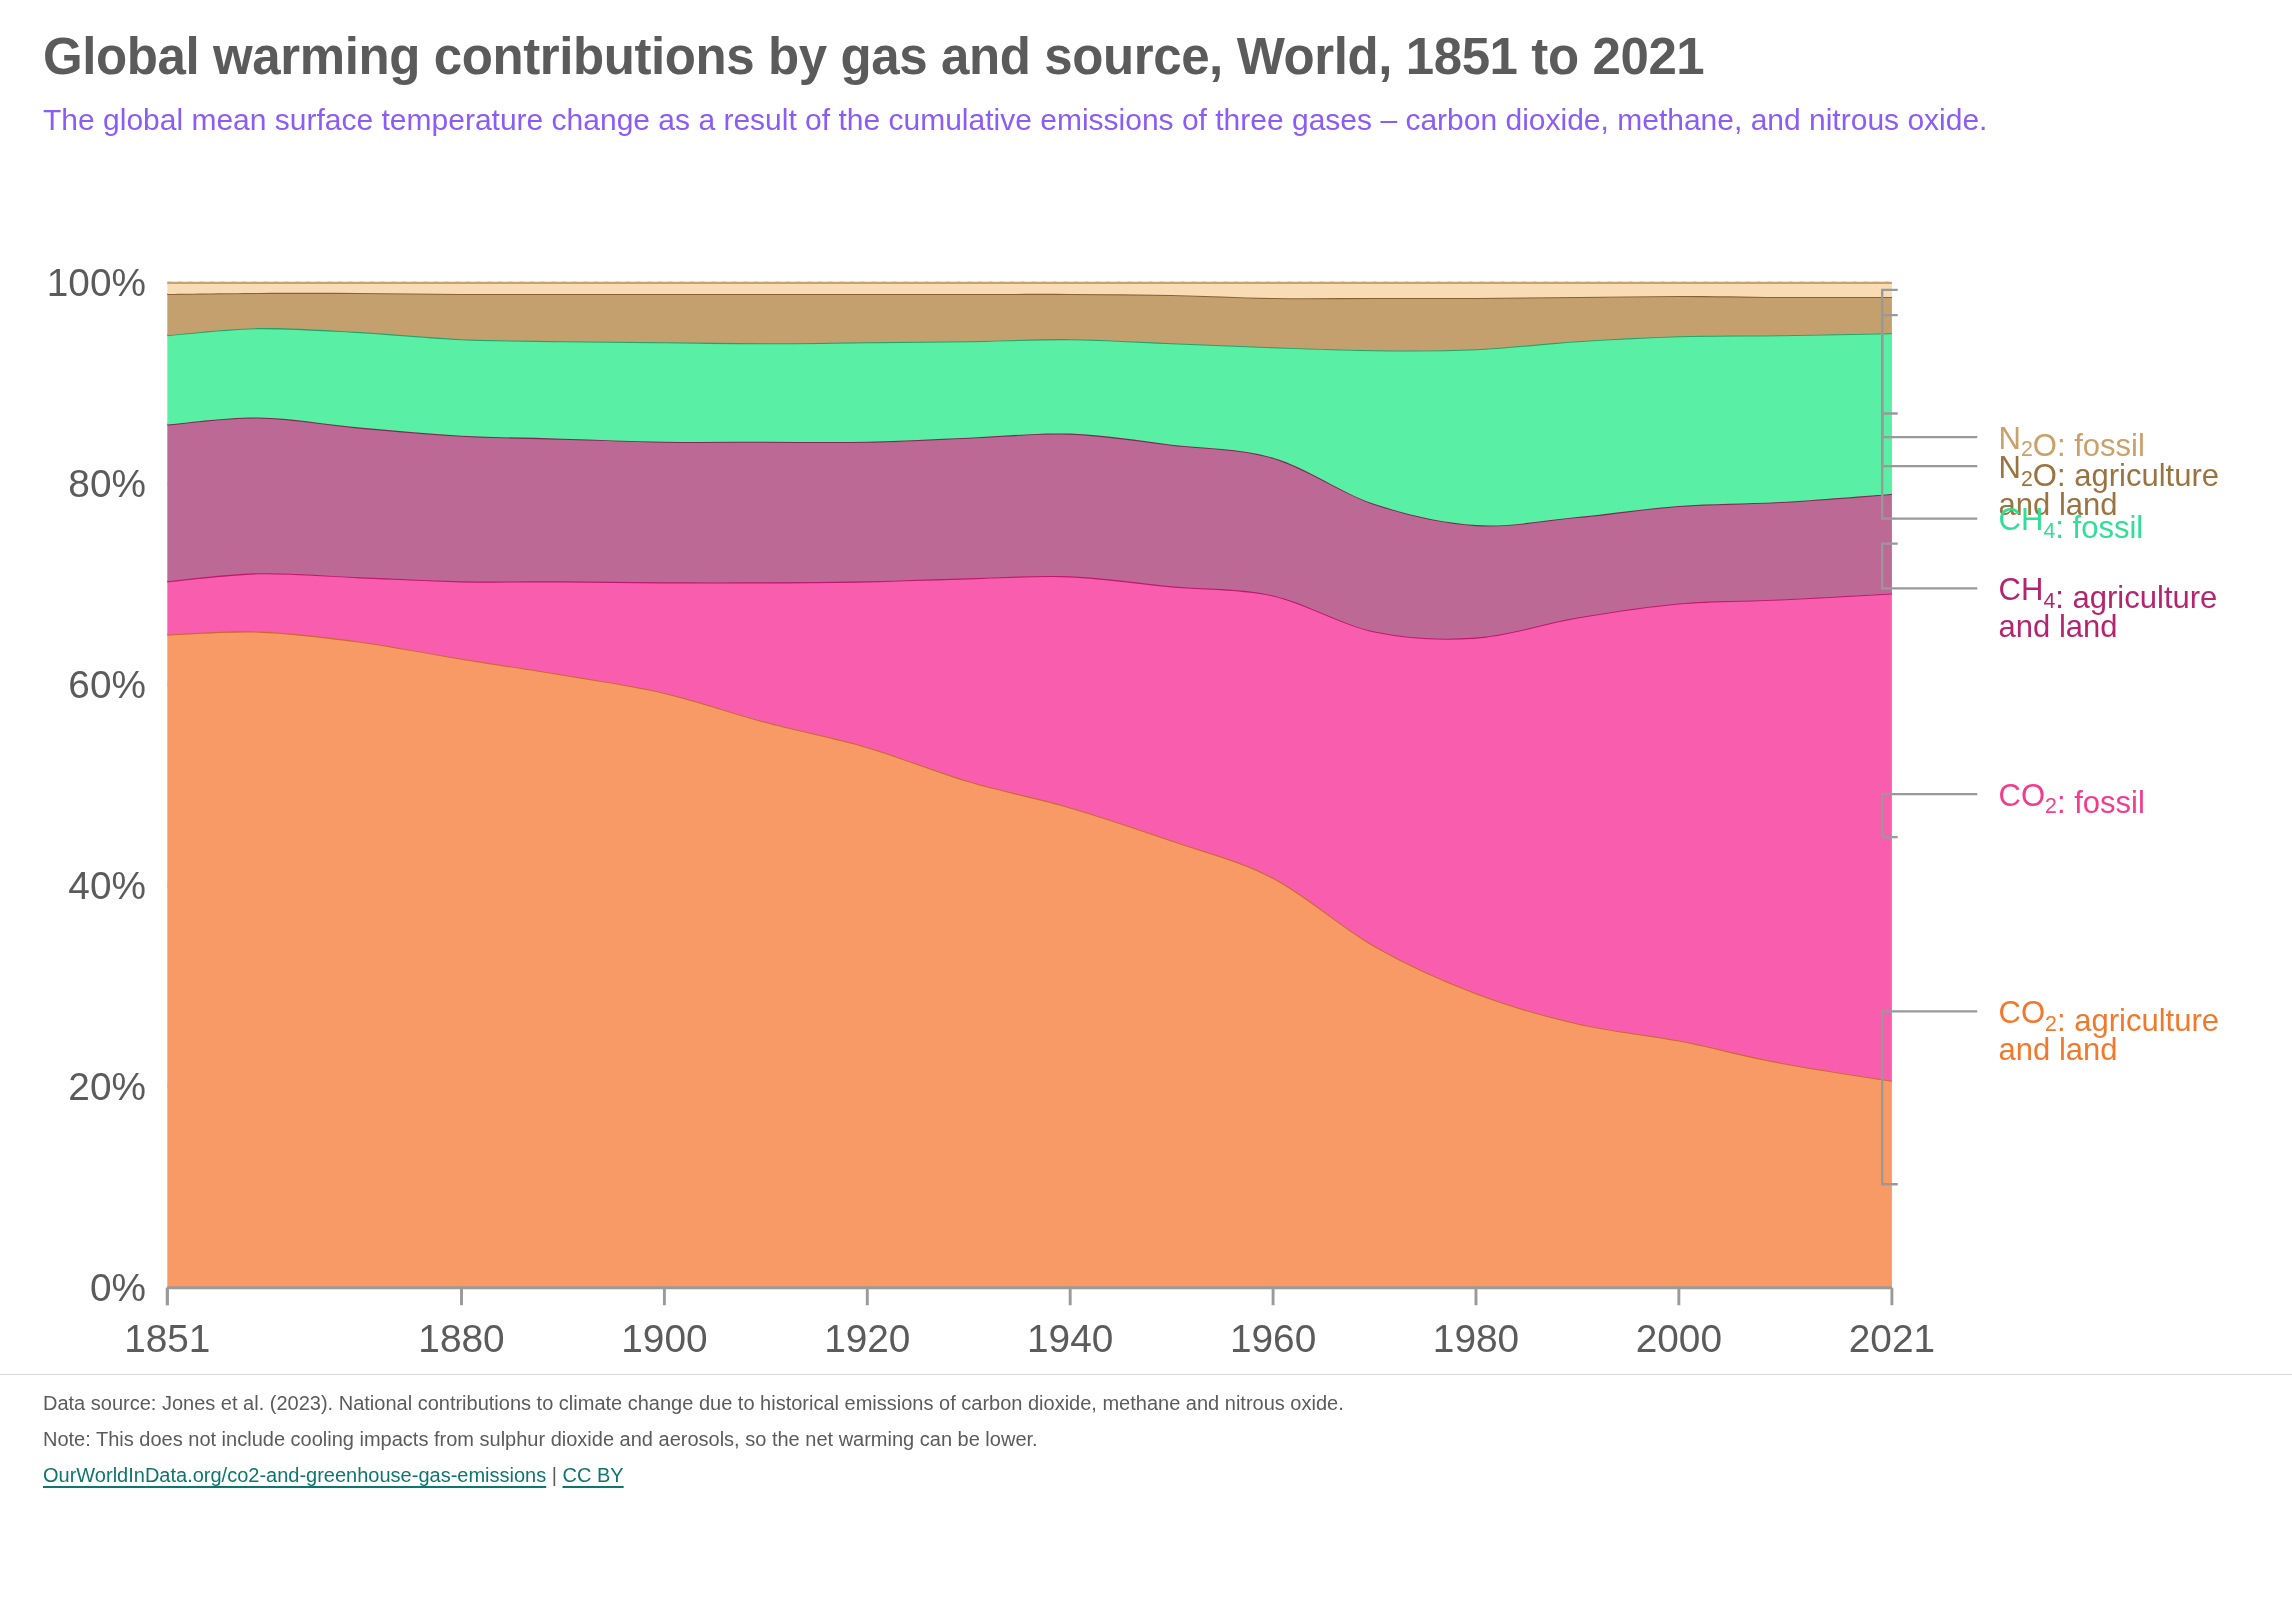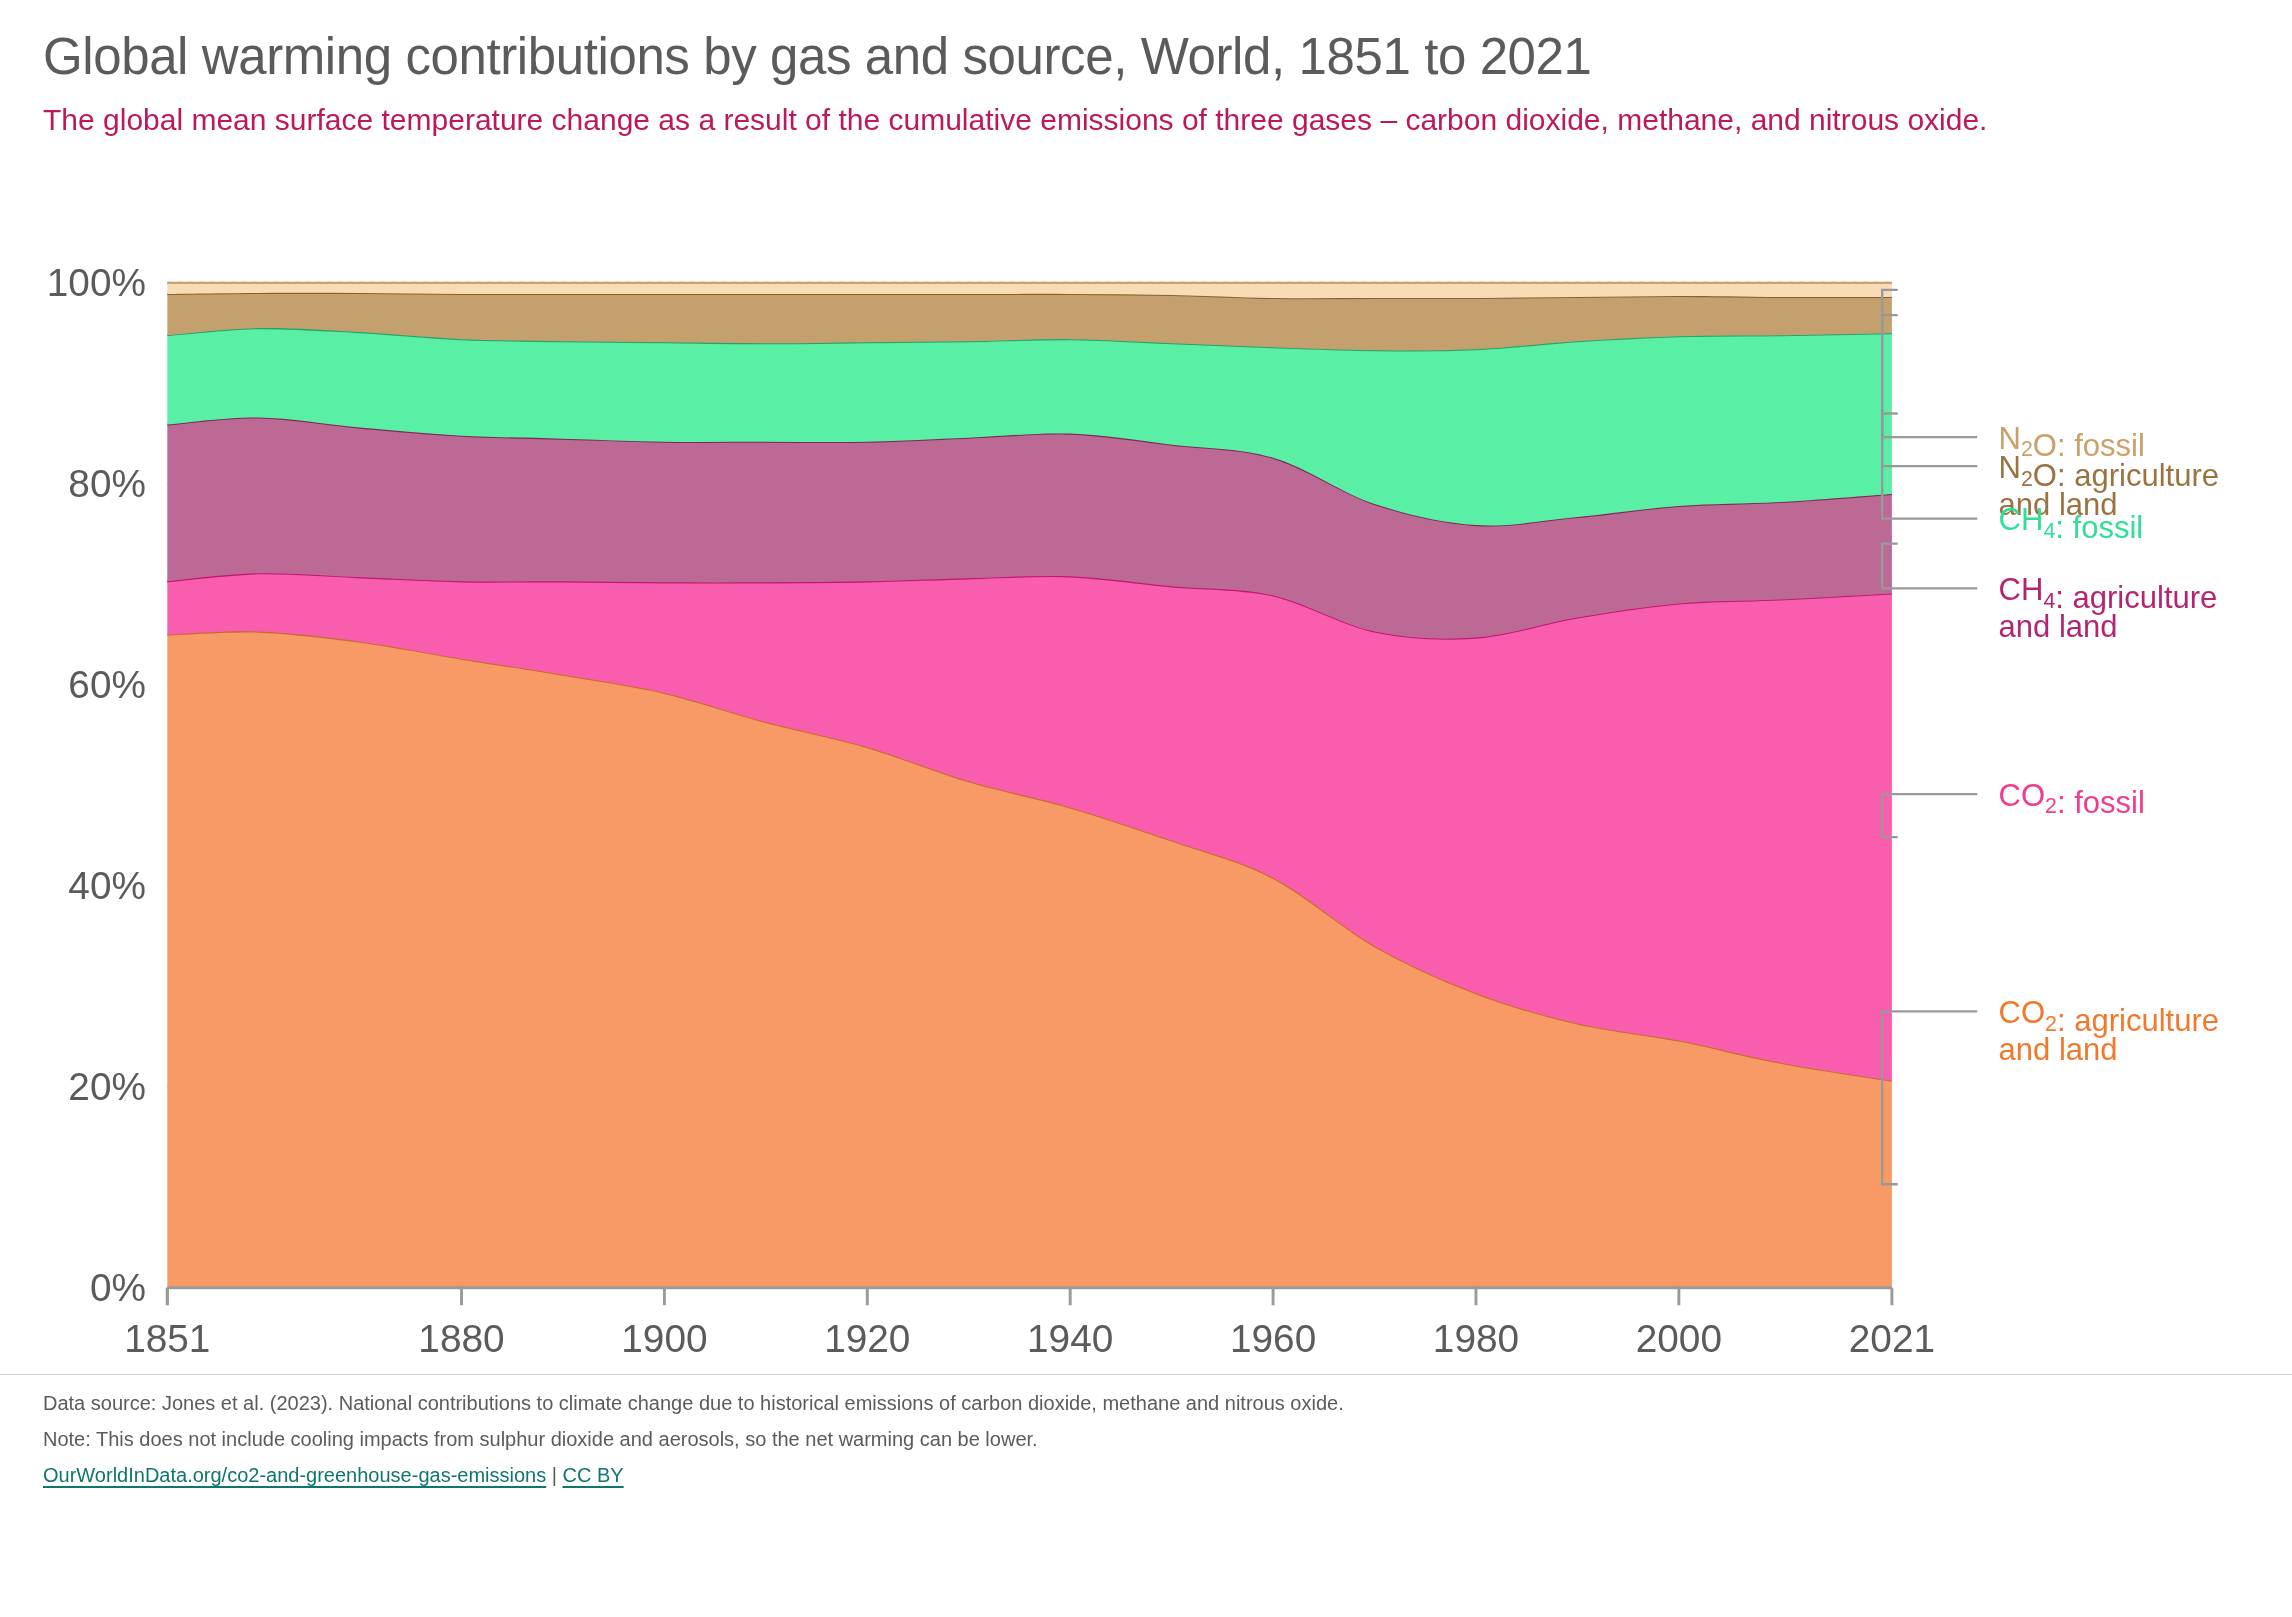--- a/index.html
+++ b/index.html
@@ -21,30 +21,30 @@
     padding: 0;
   }
   .header {
     position: absolute;
     left: 43px;
     top: 29px;
     right: 39px;
   }
   .chart-title {
     font-size: 51px;
-    font-weight: 400;
+    font-weight: 700;
     color: #5b5b5b;
     letter-spacing: -0.4px;
     line-height: 1.08;
     margin: 0;
   }
   .chart-subtitle {
     font-size: 30px;
     font-weight: 400;
-    color: #be185d;
+    color: #8b5cf6;
     line-height: 1.32;
     margin: 15.5px 0 0 0;
     max-width: 2009px;
   }
   .chart-area {
     position: absolute;
     left: 0;
     top: 247px;
     width: 2292px;
     height: 1130px;

